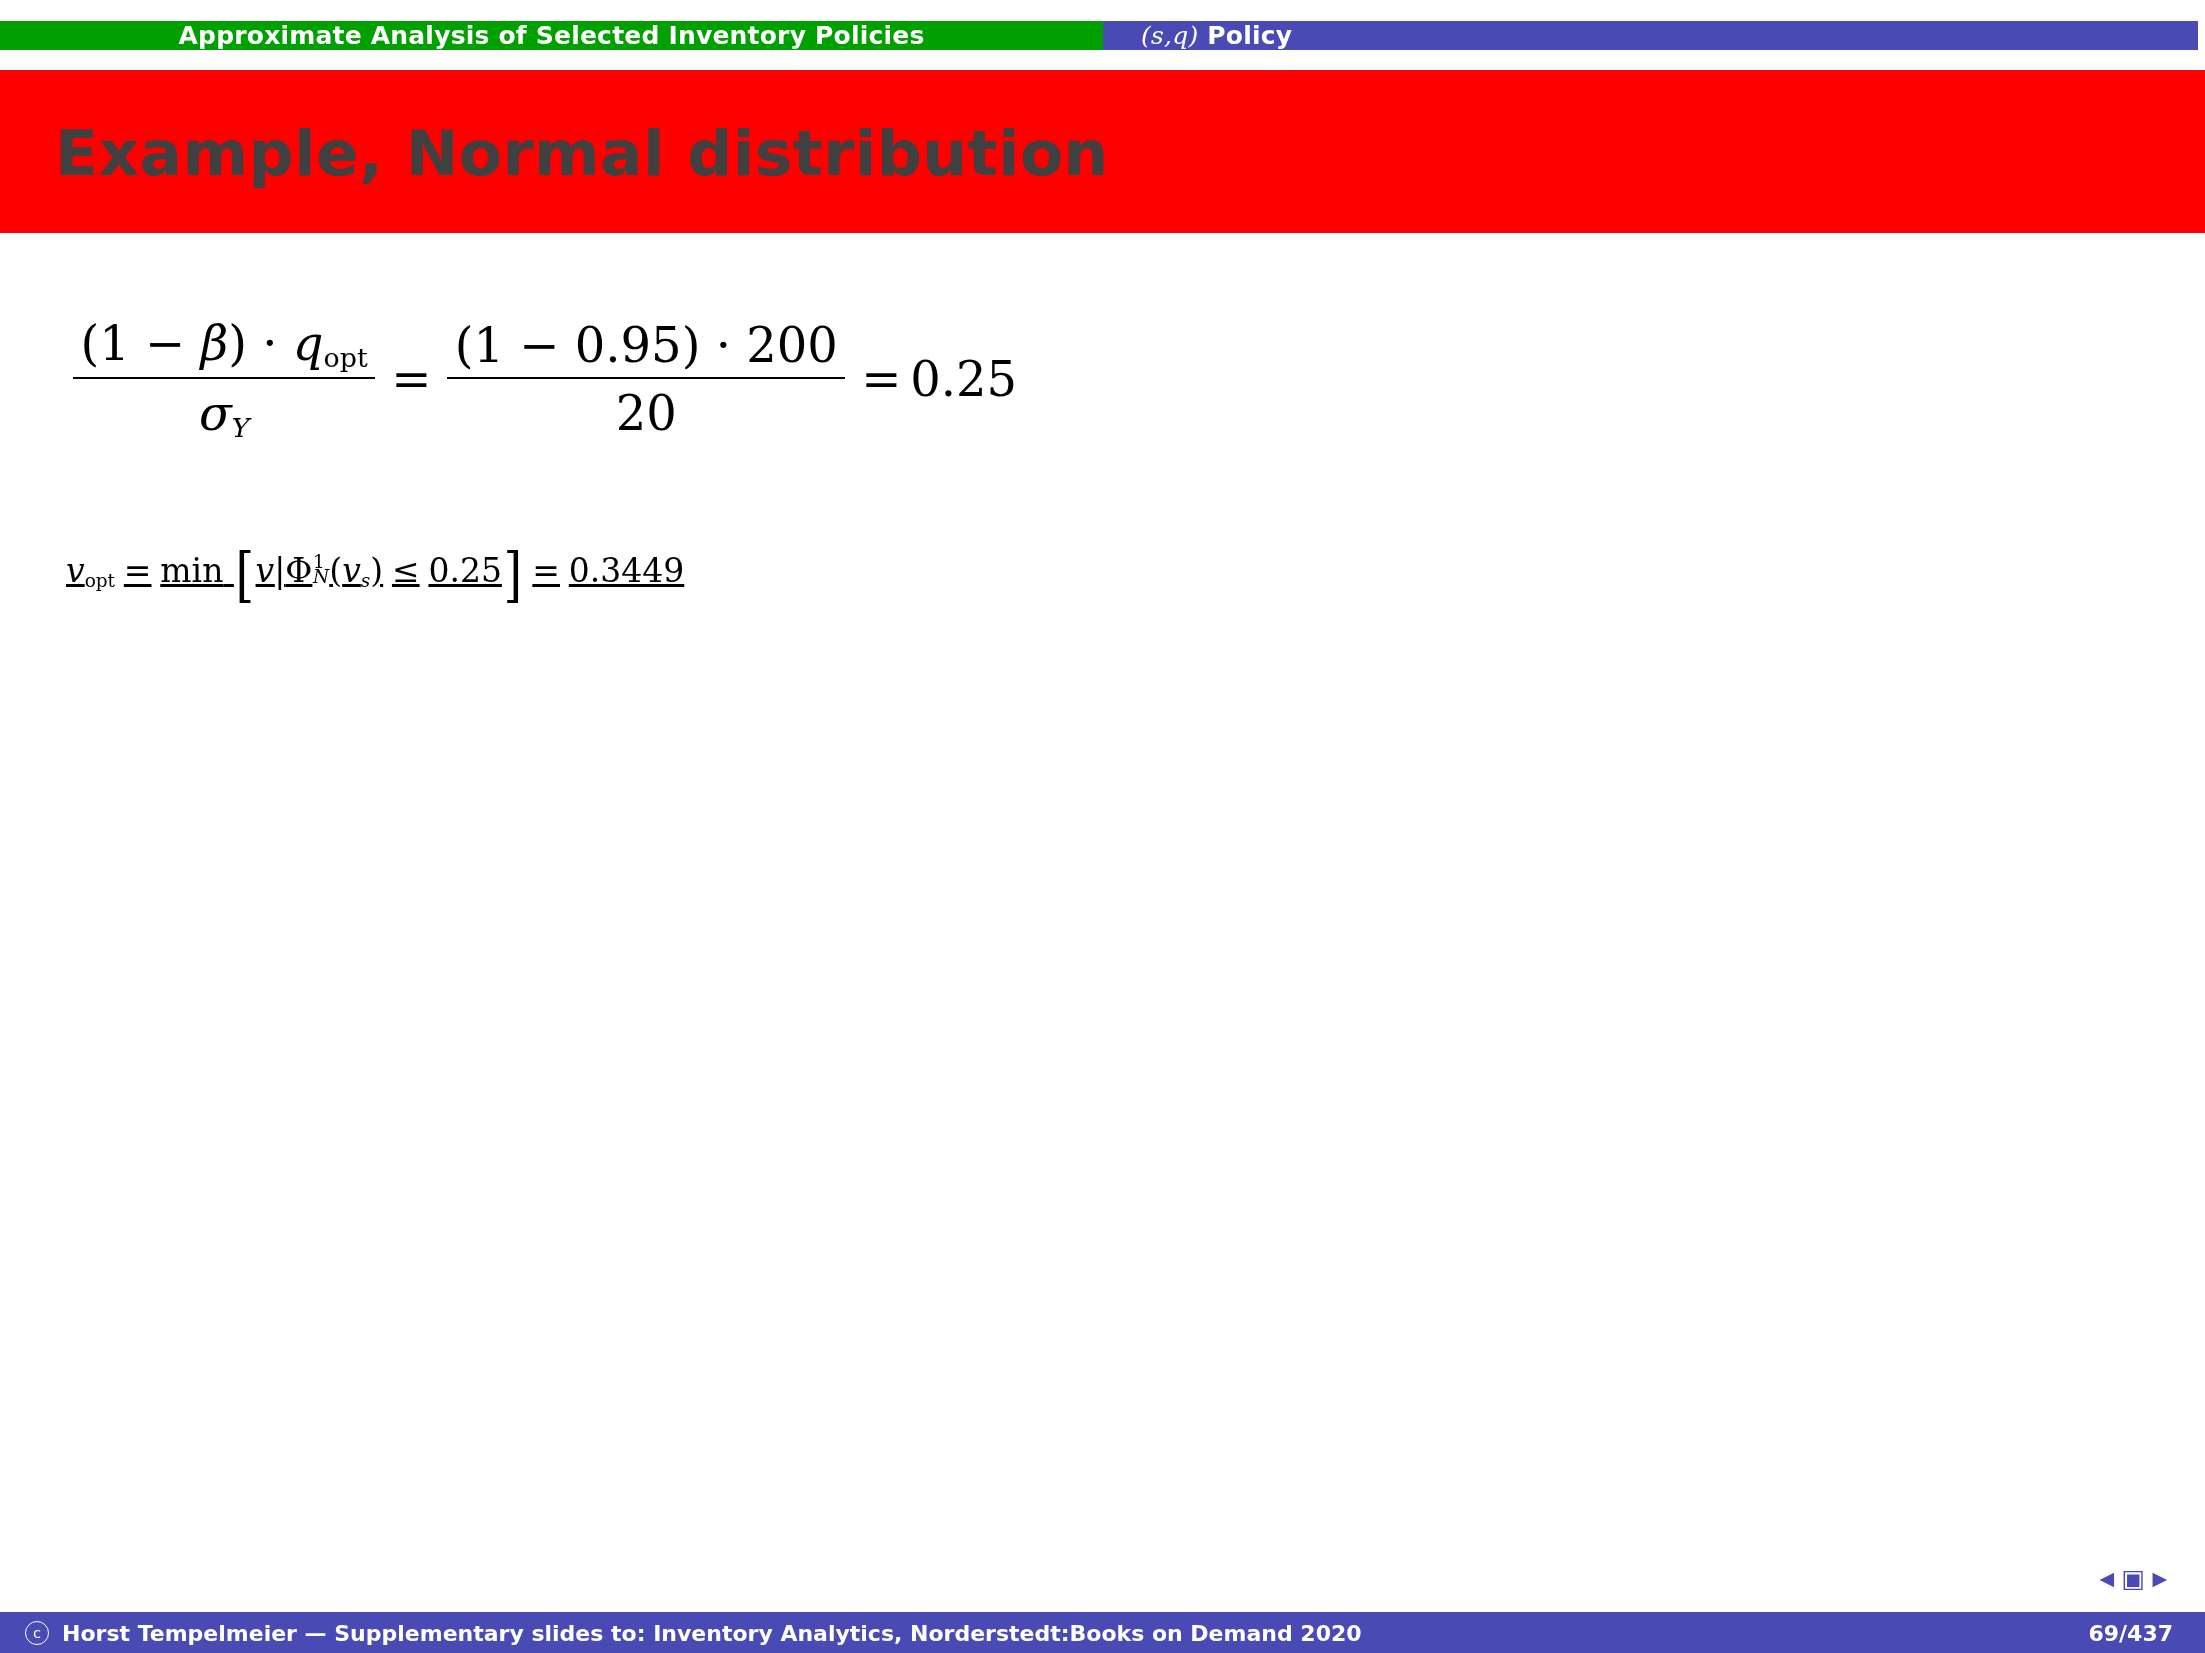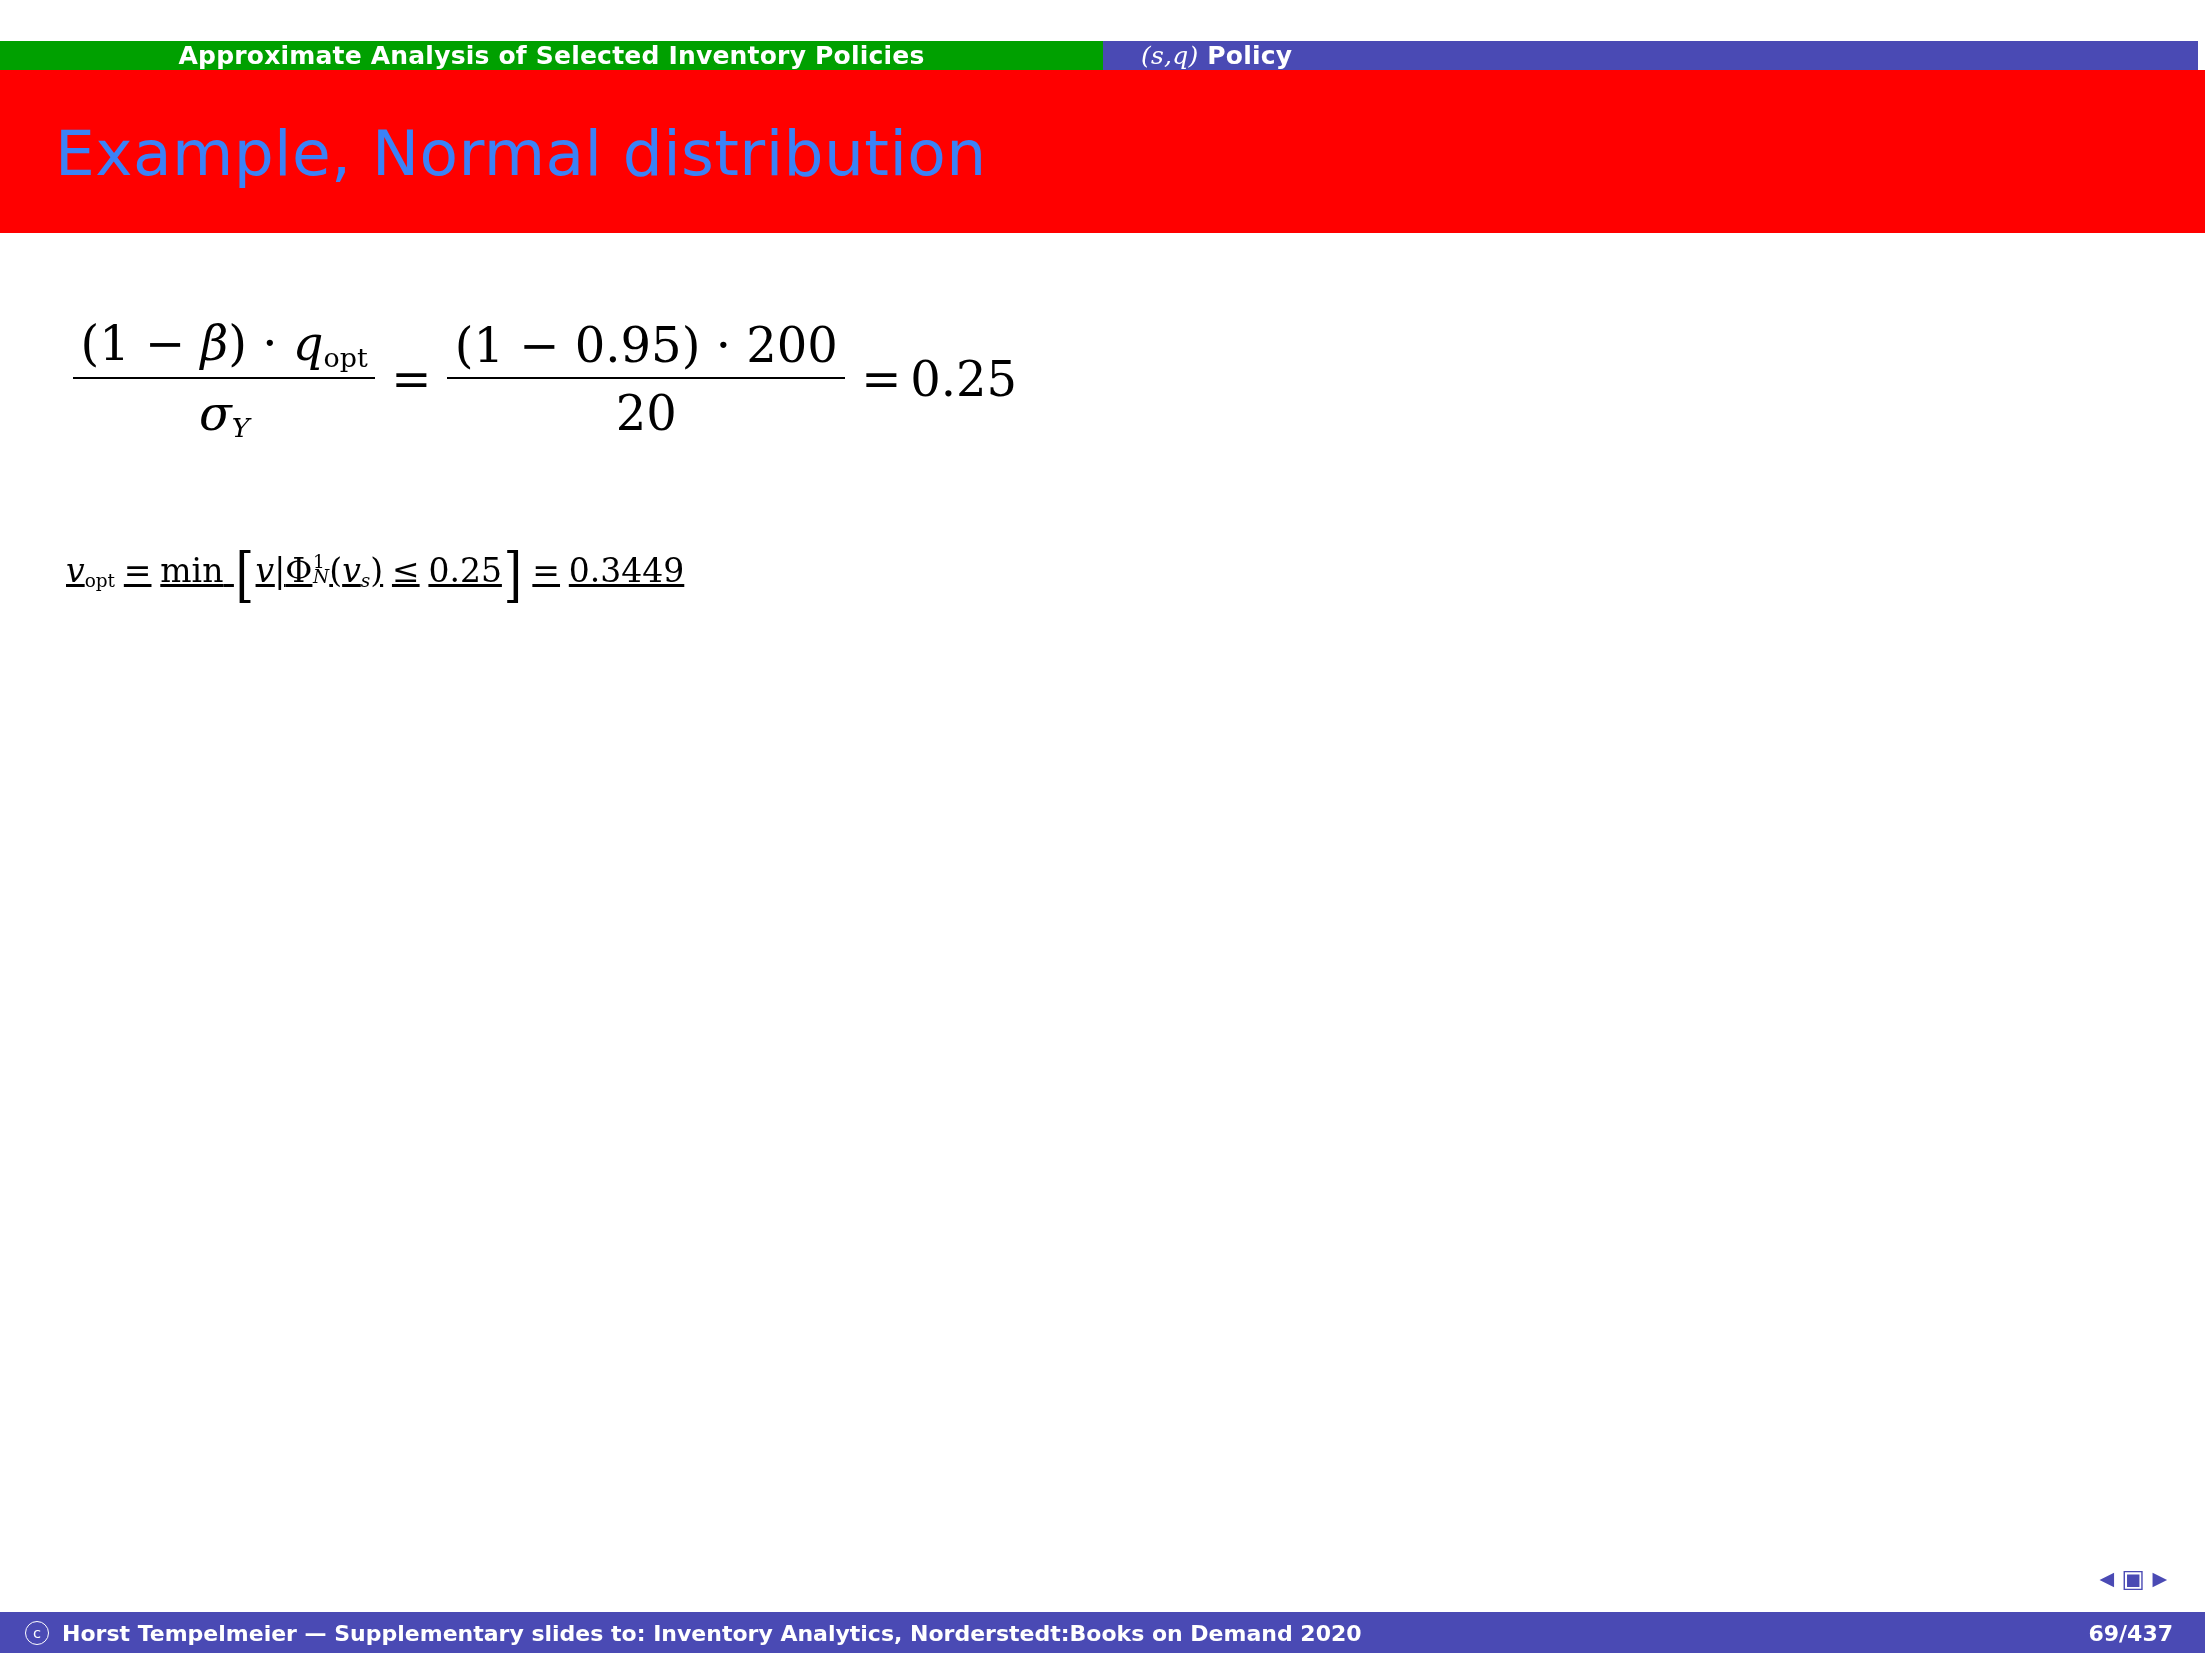--- a/index.html
+++ b/index.html
@@ -15,21 +15,21 @@
     overflow: hidden;
   }
 
   
   .topbar {
     position: absolute;
     top: 0; left: 0;
     width: 2198px;
     height: 70px;
     display: flex;
-    align-items: flex-end;
+    align-items: center;
   }
   .topbar-seg {
     display: flex;
     align-items: center;
     justify-content: center;
     color: #ffffff;
     font-size: 25px;
     font-weight: bold;
     letter-spacing: 0.2px;
     white-space: nowrap;
@@ -56,23 +56,23 @@
     position: absolute;
     top: 70px; left: 0;
     width: 2205px;
     height: 163px;
     background: #ff0000;
   }
   .slide-title {
     position: absolute;
     left: 55px;
     top: 117px;
-    color: #3b82f6;
+    color: #404040;
     font-size: 63px;
-    font-weight: normal;
+    font-weight: bold;
     letter-spacing: 0.4px;
     white-space: nowrap;
   }
 
   
   .content {
     position: absolute;
     top: 233px; left: 0;
     width: 2205px;
     height: 1046px;

